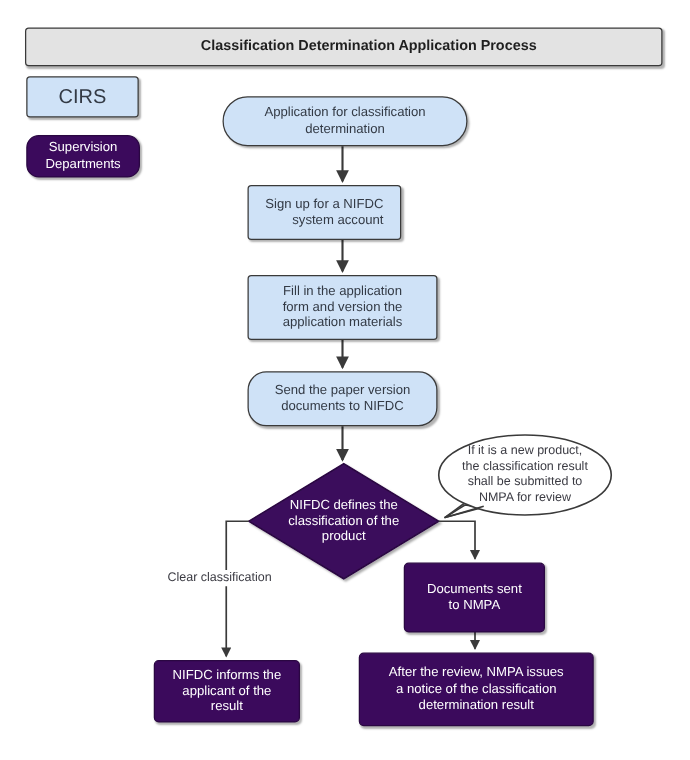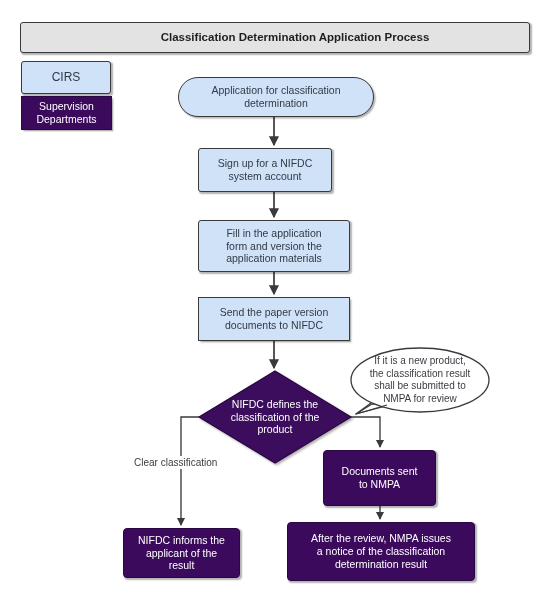--- a/index.html
+++ b/index.html
@@ -49,32 +49,32 @@
 
   
   #legend-cirs {
     left: 21px;
     top: 61px;
     width: 90px;
     height: 33px;
     background: #cfe2f7;
     border: 1.4px solid #3a3a3a;
     border-radius: 3px;
-    font-size: 12px;
+    font-size: 16px;
     color: #333a45;
     box-shadow: 1.5px 1.5px 1.5px rgba(0,0,0,0.30);
   }
   #legend-supervision {
     left: 21px;
-    top: 96px;
+    top: 108px;
     width: 91px;
     height: 34px;
     background: #3b0a5c;
     border: 1.2px solid #2a0742;
-    border-radius: 0;
+    border-radius: 10px;
     font-size: 10.5px;
     color: #ffffff;
     box-shadow: 1.5px 1.5px 1.5px rgba(0,0,0,0.30);
   }
 
   
   .blue {
     background: #cfe2f7;
     border: 1.6px solid #3a3a3a;
     color: #333a45;
@@ -84,37 +84,38 @@
   #node-application {
     left: 178px;
     top: 77px;
     width: 196px;
     height: 40px;
     border-radius: 20px;
   }
   #node-signup {
     left: 198px;
     top: 148px;
-    width: 134px;
+    width: 123px;
     height: 44px;
     border-radius: 3px;
+    text-align: right;
   }
   #node-fillform {
     left: 198px;
     top: 220px;
     width: 152px;
     height: 52px;
     border-radius: 3px;
   }
   #node-sendpaper {
     left: 198px;
     top: 297px;
     width: 152px;
     height: 44px;
-    border-radius: 0;
+    border-radius: 15px;
   }
 
   
   .purple {
     background: #3b0a5c;
     border: 1.2px solid #2a0742;
     color: #ffffff;
     font-size: 10.5px;
     box-shadow: 1.6px 1.6px 1.6px rgba(0,0,0,0.30);
   }

